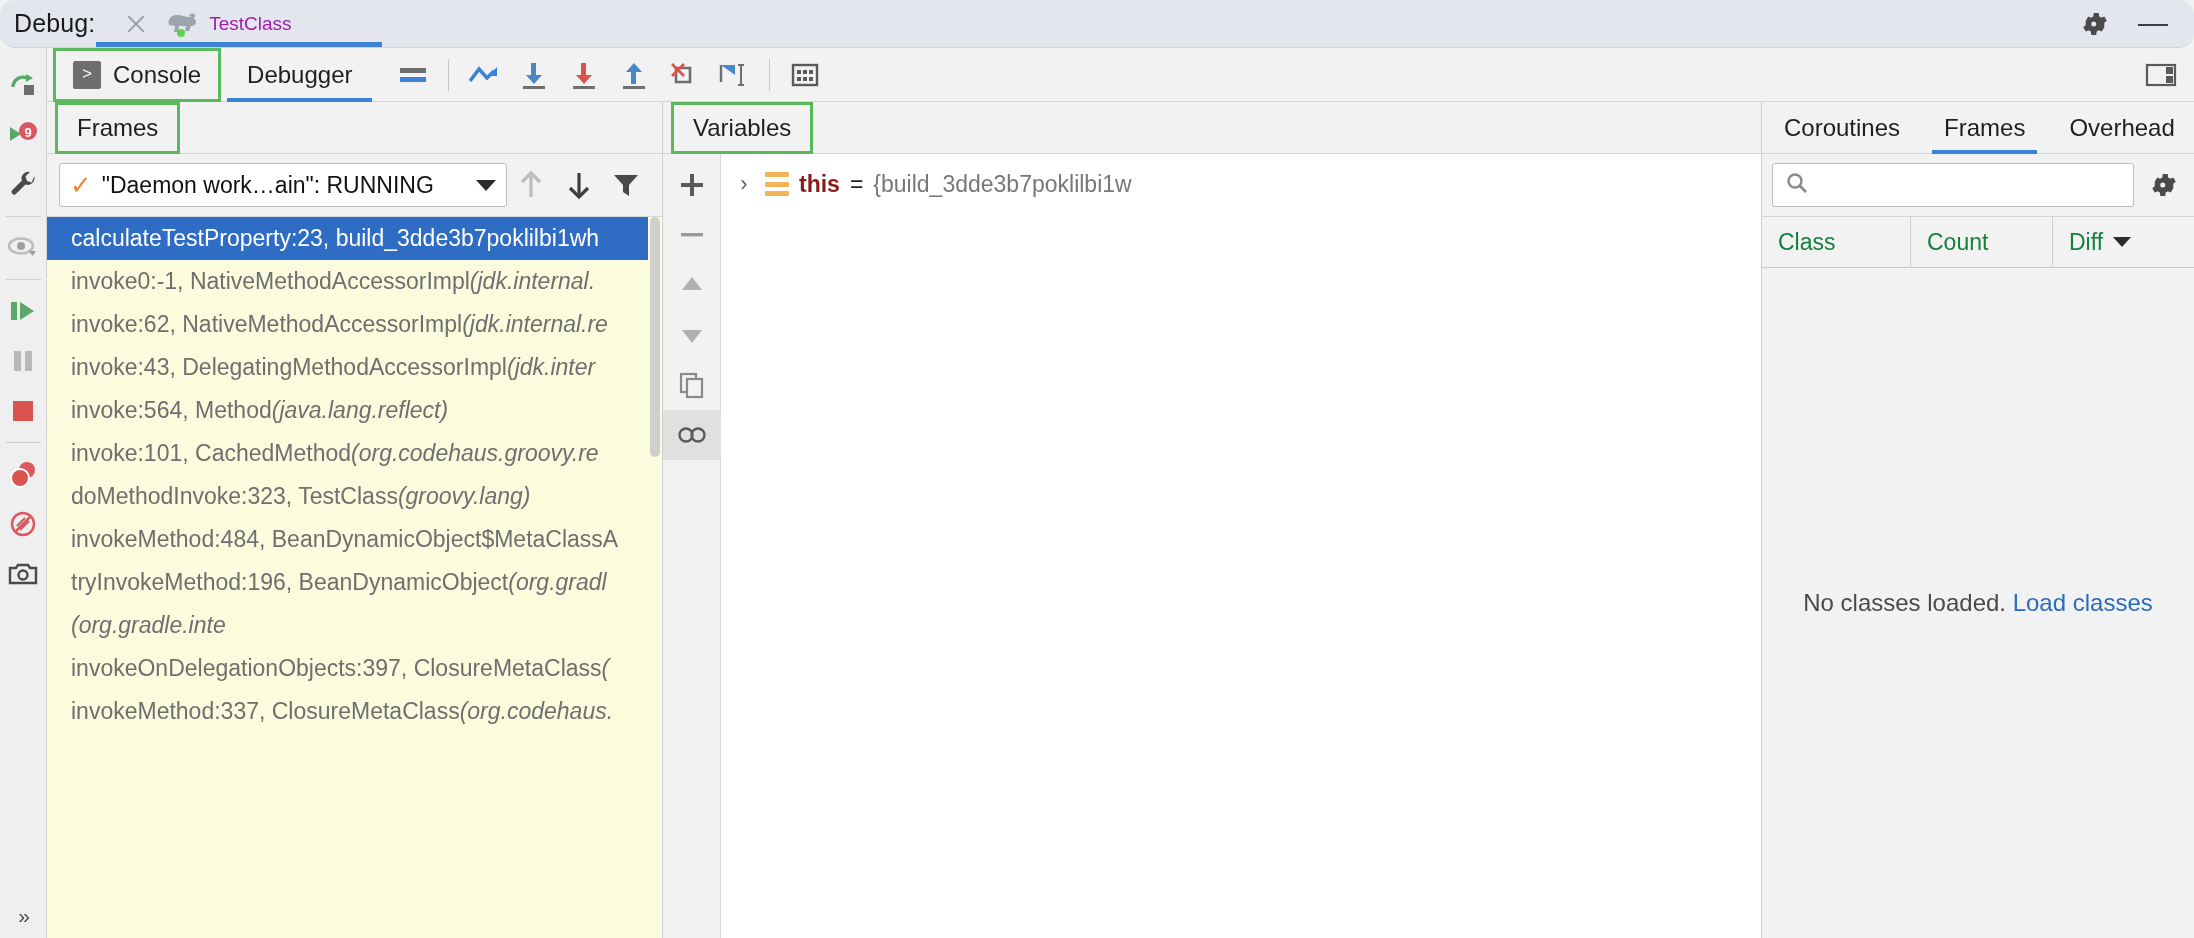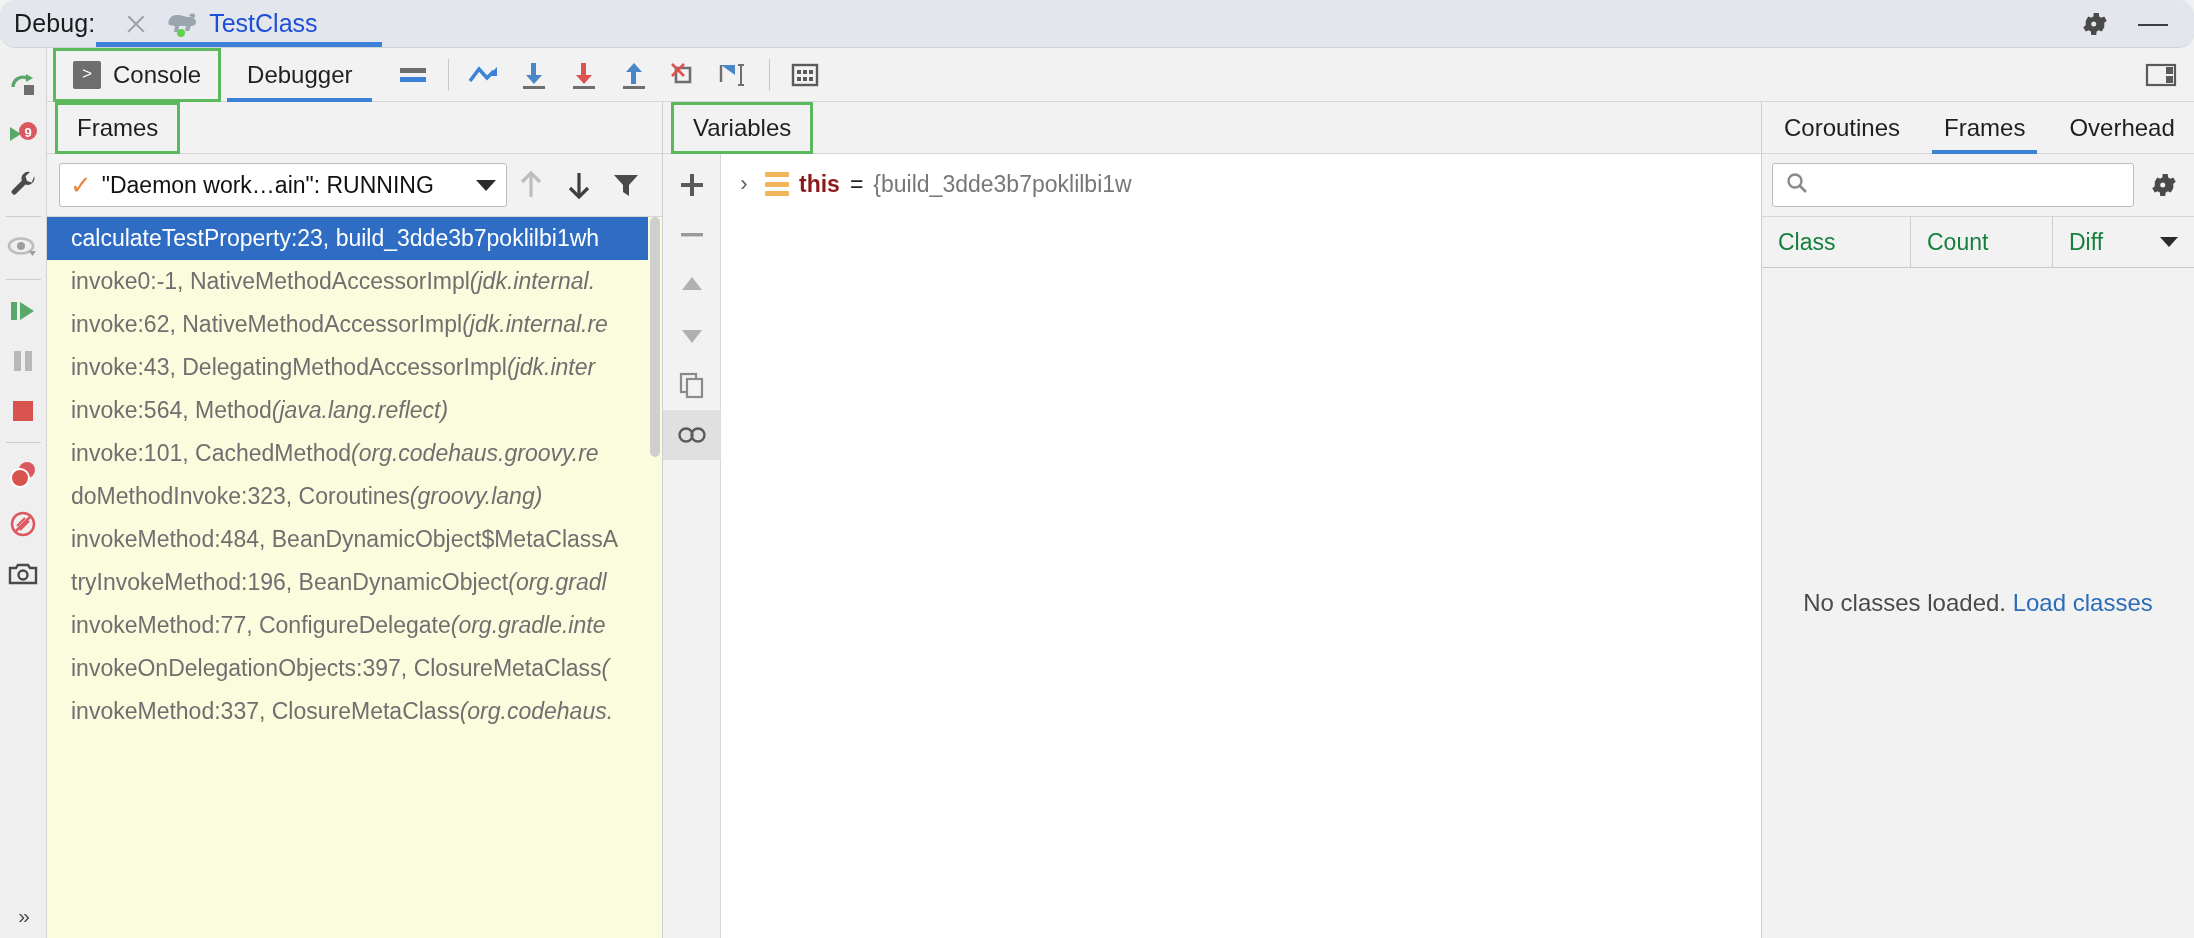--- a/index.html
+++ b/index.html
@@ -20,21 +20,21 @@
   }
   .title-label { font-size: 25px; color: #1a1a1a; margin-left: 14px; letter-spacing: .1px; }
   .tab-close { margin-left: 28px; width: 26px; height: 26px; position: relative; cursor: default; }
   .tab-close::before, .tab-close::after {
     content: ""; position: absolute; left: 2px; top: 12px; width: 22px; height: 2.4px;
     background: #9ba0a8;
   }
   .tab-close::before { transform: rotate(45deg); }
   .tab-close::after { transform: rotate(-45deg); }
   .run-tab { display: flex; align-items: center; gap: 10px; margin-left: 16px; position: relative; height: 48px; }
-  .run-tab .tabtext { font-size: 25px; color: #1d4ed8; }
+  .run-tab .tabtext { font-size: 19px; color: #a21caf; }
   .gradle-icon { width: 34px; height: 30px; position: relative; }
   .tab-underline {
     position: absolute; left: 96px; bottom: 0; width: 286px; height: 5px; background: #3c82d6;
   }
   .titlebar-right { margin-left: auto; display: flex; align-items: center; gap: 26px; padding-right: 24px; }
   .gear-icon { width: 30px; height: 30px; }
   .min-icon { width: 34px; height: 30px; position: relative; }
   .min-icon::after {
     content: ""; position: absolute; left: 2px; top: 15px; width: 30px; height: 2.6px; background: #3c3f41;
   }
@@ -145,21 +145,21 @@
   .mem-search input {
     border: 0; outline: 0; font-size: 22px; flex: 1; background: transparent;
     font-family: "Liberation Sans", sans-serif; color: #222;
   }
   .mem-gear { width: 40px; display: flex; justify-content: center; }
   .mem-thead { height: 52px; flex: 0 0 52px; display: flex; align-items: center; background: #f2f2f2; border-bottom: 1px solid #c9c9c9; border-top: 1px solid #d6d6d6; }
   .mem-th { font-size: 23px; color: #15803d; padding: 0 16px; display: flex; align-items: center; gap: 10px; height: 52px; }
   .mem-th + .mem-th { border-left: 1px solid #cfcfcf; }
   .th-class { width: 148px; }
   .th-count { width: 142px; }
-  .th-diff  { flex: 1; justify-content: space-between; }
+  .th-diff  { flex: 1; }
   .sort-caret { width: 0; height: 0; border-left: 9px solid transparent; border-right: 9px solid transparent; border-top: 10px solid #2b2b2b; }
   .mem-body { flex: 1; background: #f2f2f2; display: flex; align-items: center; justify-content: center; }
   .mem-empty { font-size: 24px; color: #4a4a4a; }
   .mem-empty .link { color: #2b6cb8; }
 </style>
 </head>
 <body>
 
 <div class="app">
 
@@ -420,33 +420,32 @@
             </div>
             <div class="frame-row">
               <span>invoke:564, Method </span>
                 <span class="pkg">(java.lang.reflect)</span>
             </div>
             <div class="frame-row">
               <span>invoke:101, CachedMethod </span>
                 <span class="pkg">(org.codehaus.groovy.re</span>
             </div>
             <div class="frame-row">
-              <span>doMethodInvoke:323, Coroutines </span>
+              <span>doMethodInvoke:323, TestClass </span>
                 <span class="pkg">(groovy.lang)</span>
             </div>
             <div class="frame-row">
               <span>invokeMethod:484, BeanDynamicObject$MetaClassA</span>
                 <span class="pkg"></span>
             </div>
             <div class="frame-row">
               <span>tryInvokeMethod:196, BeanDynamicObject </span>
                 <span class="pkg">(org.gradl</span>
             </div>
             <div class="frame-row">
-              <span>invokeMethod:77, ConfigureDelegate </span>
                 <span class="pkg">(org.gradle.inte</span>
             </div>
             <div class="frame-row">
               <span>invokeOnDelegationObjects:397, ClosureMetaClass </span>
                 <span class="pkg">(</span>
             </div>
             <div class="frame-row">
               <span>invokeMethod:337, ClosureMetaClass </span>
                 <span class="pkg">(org.codehaus.</span>
             </div>

